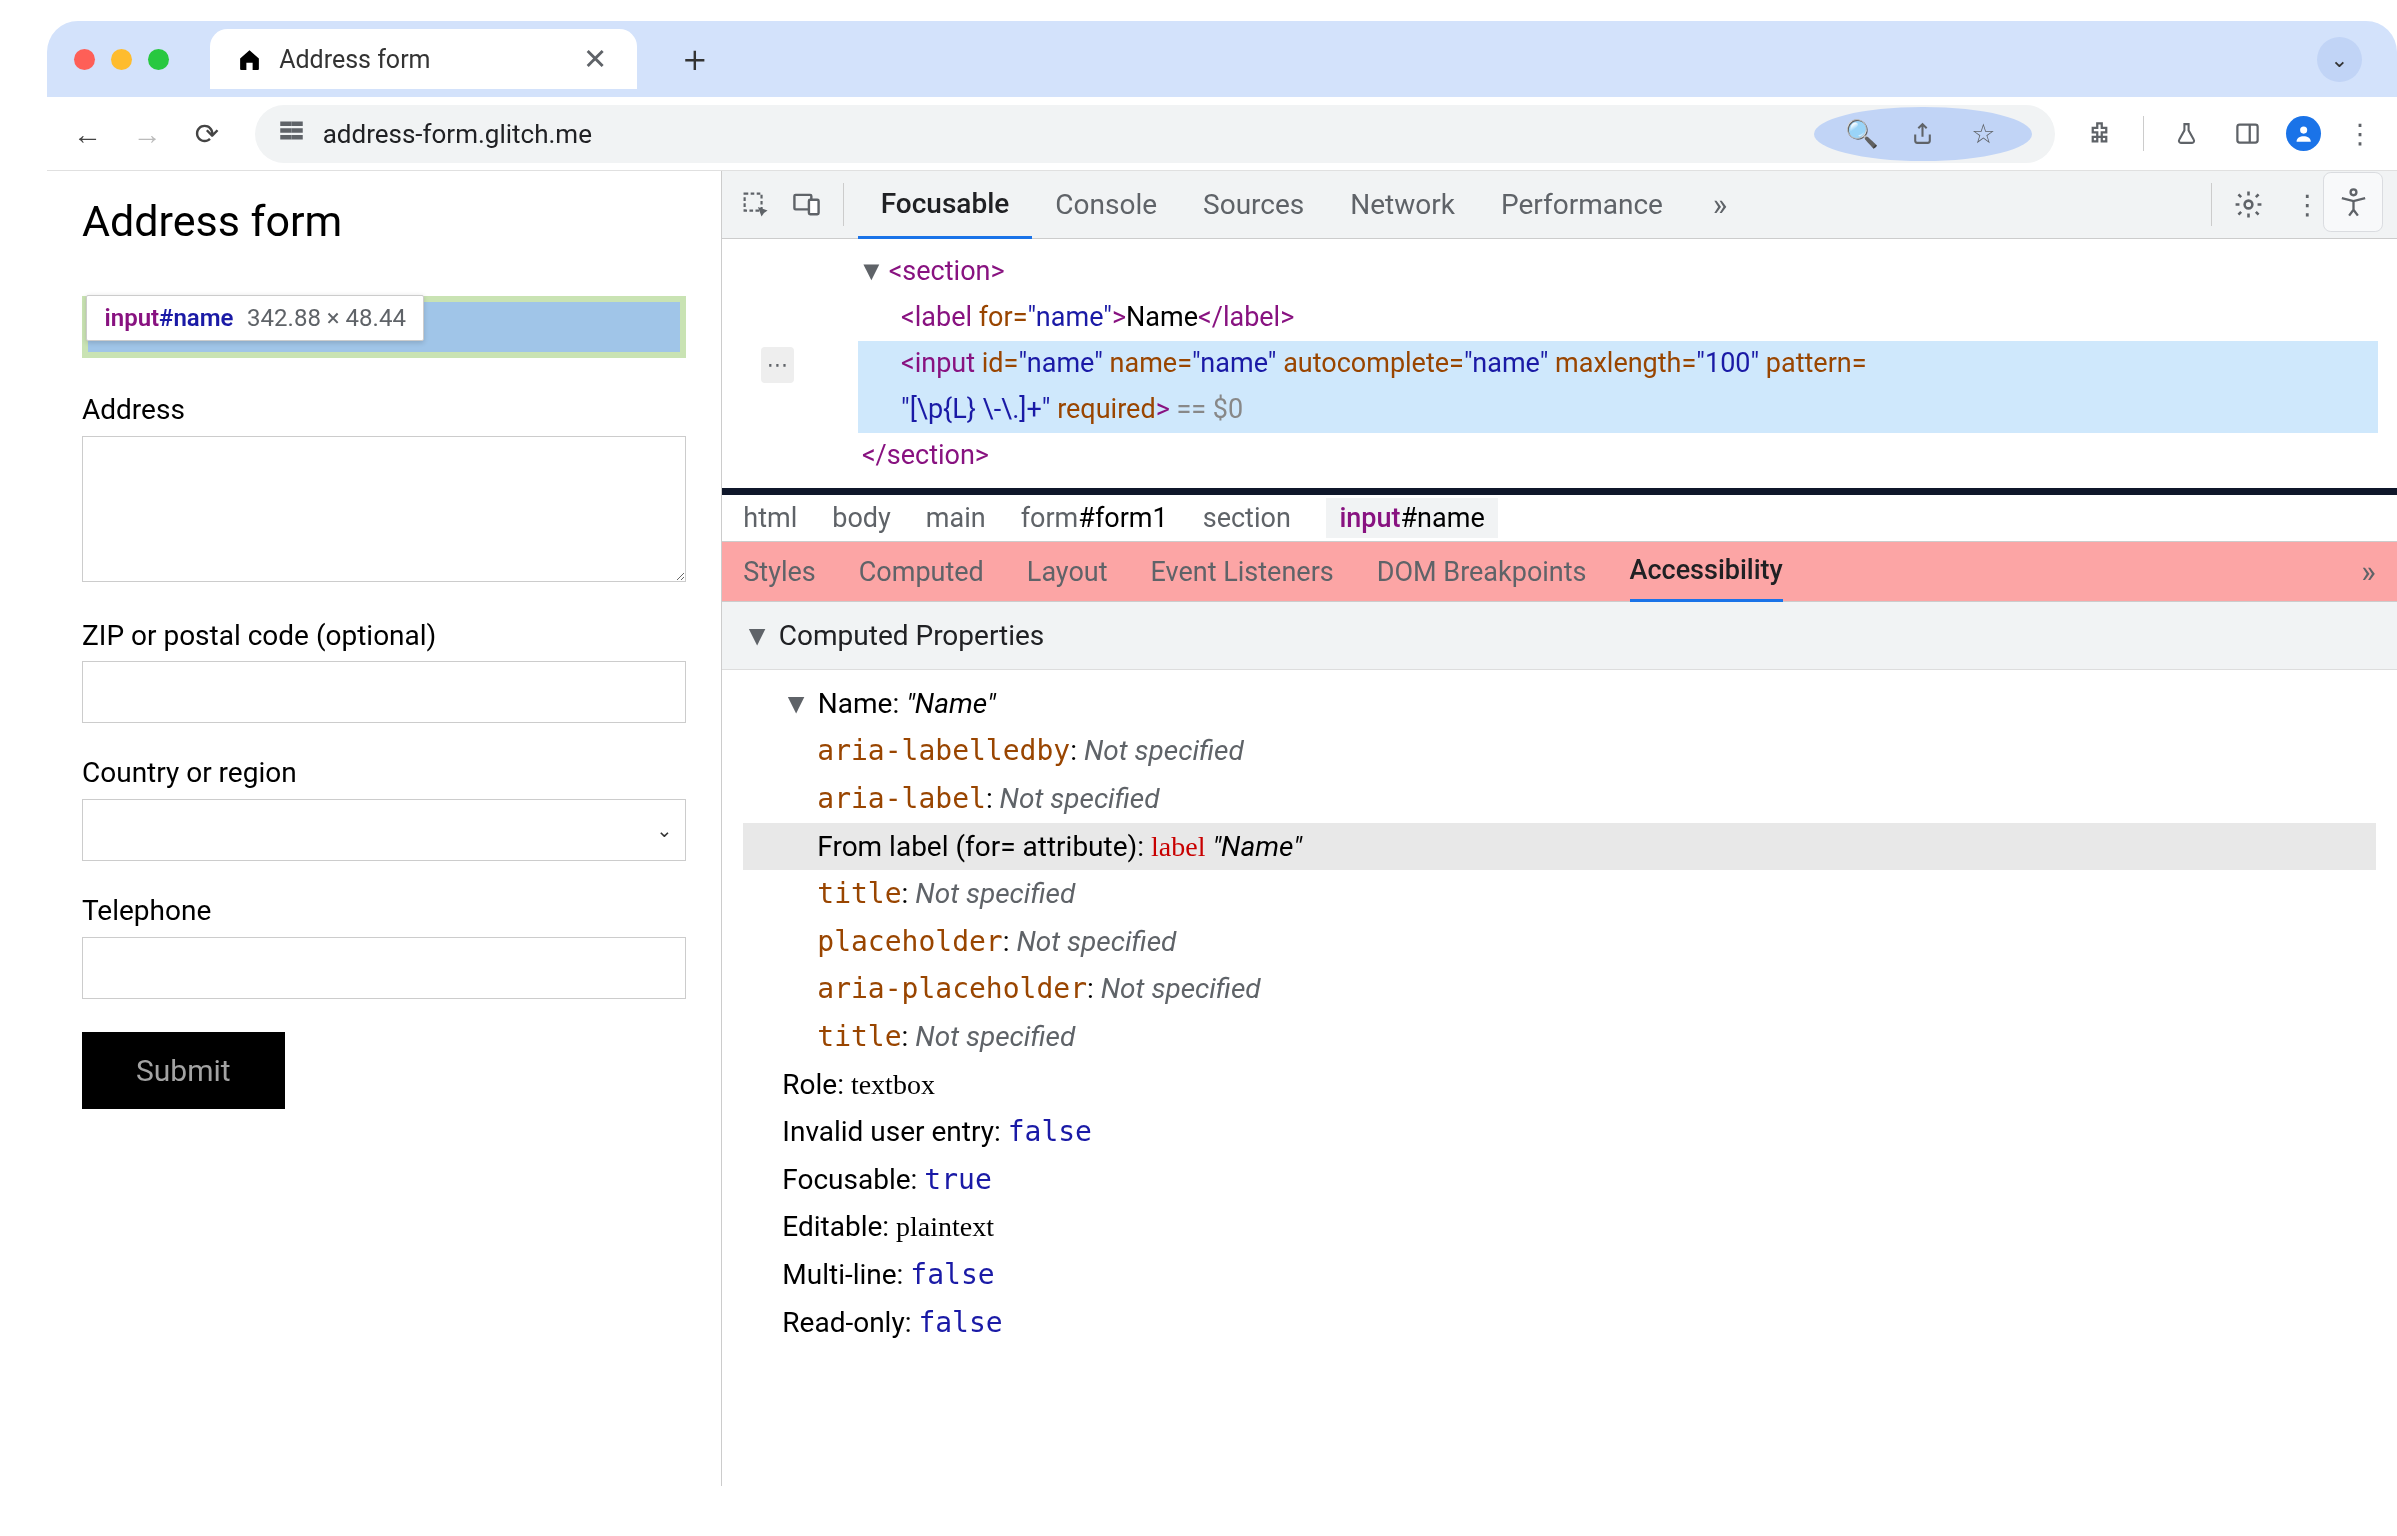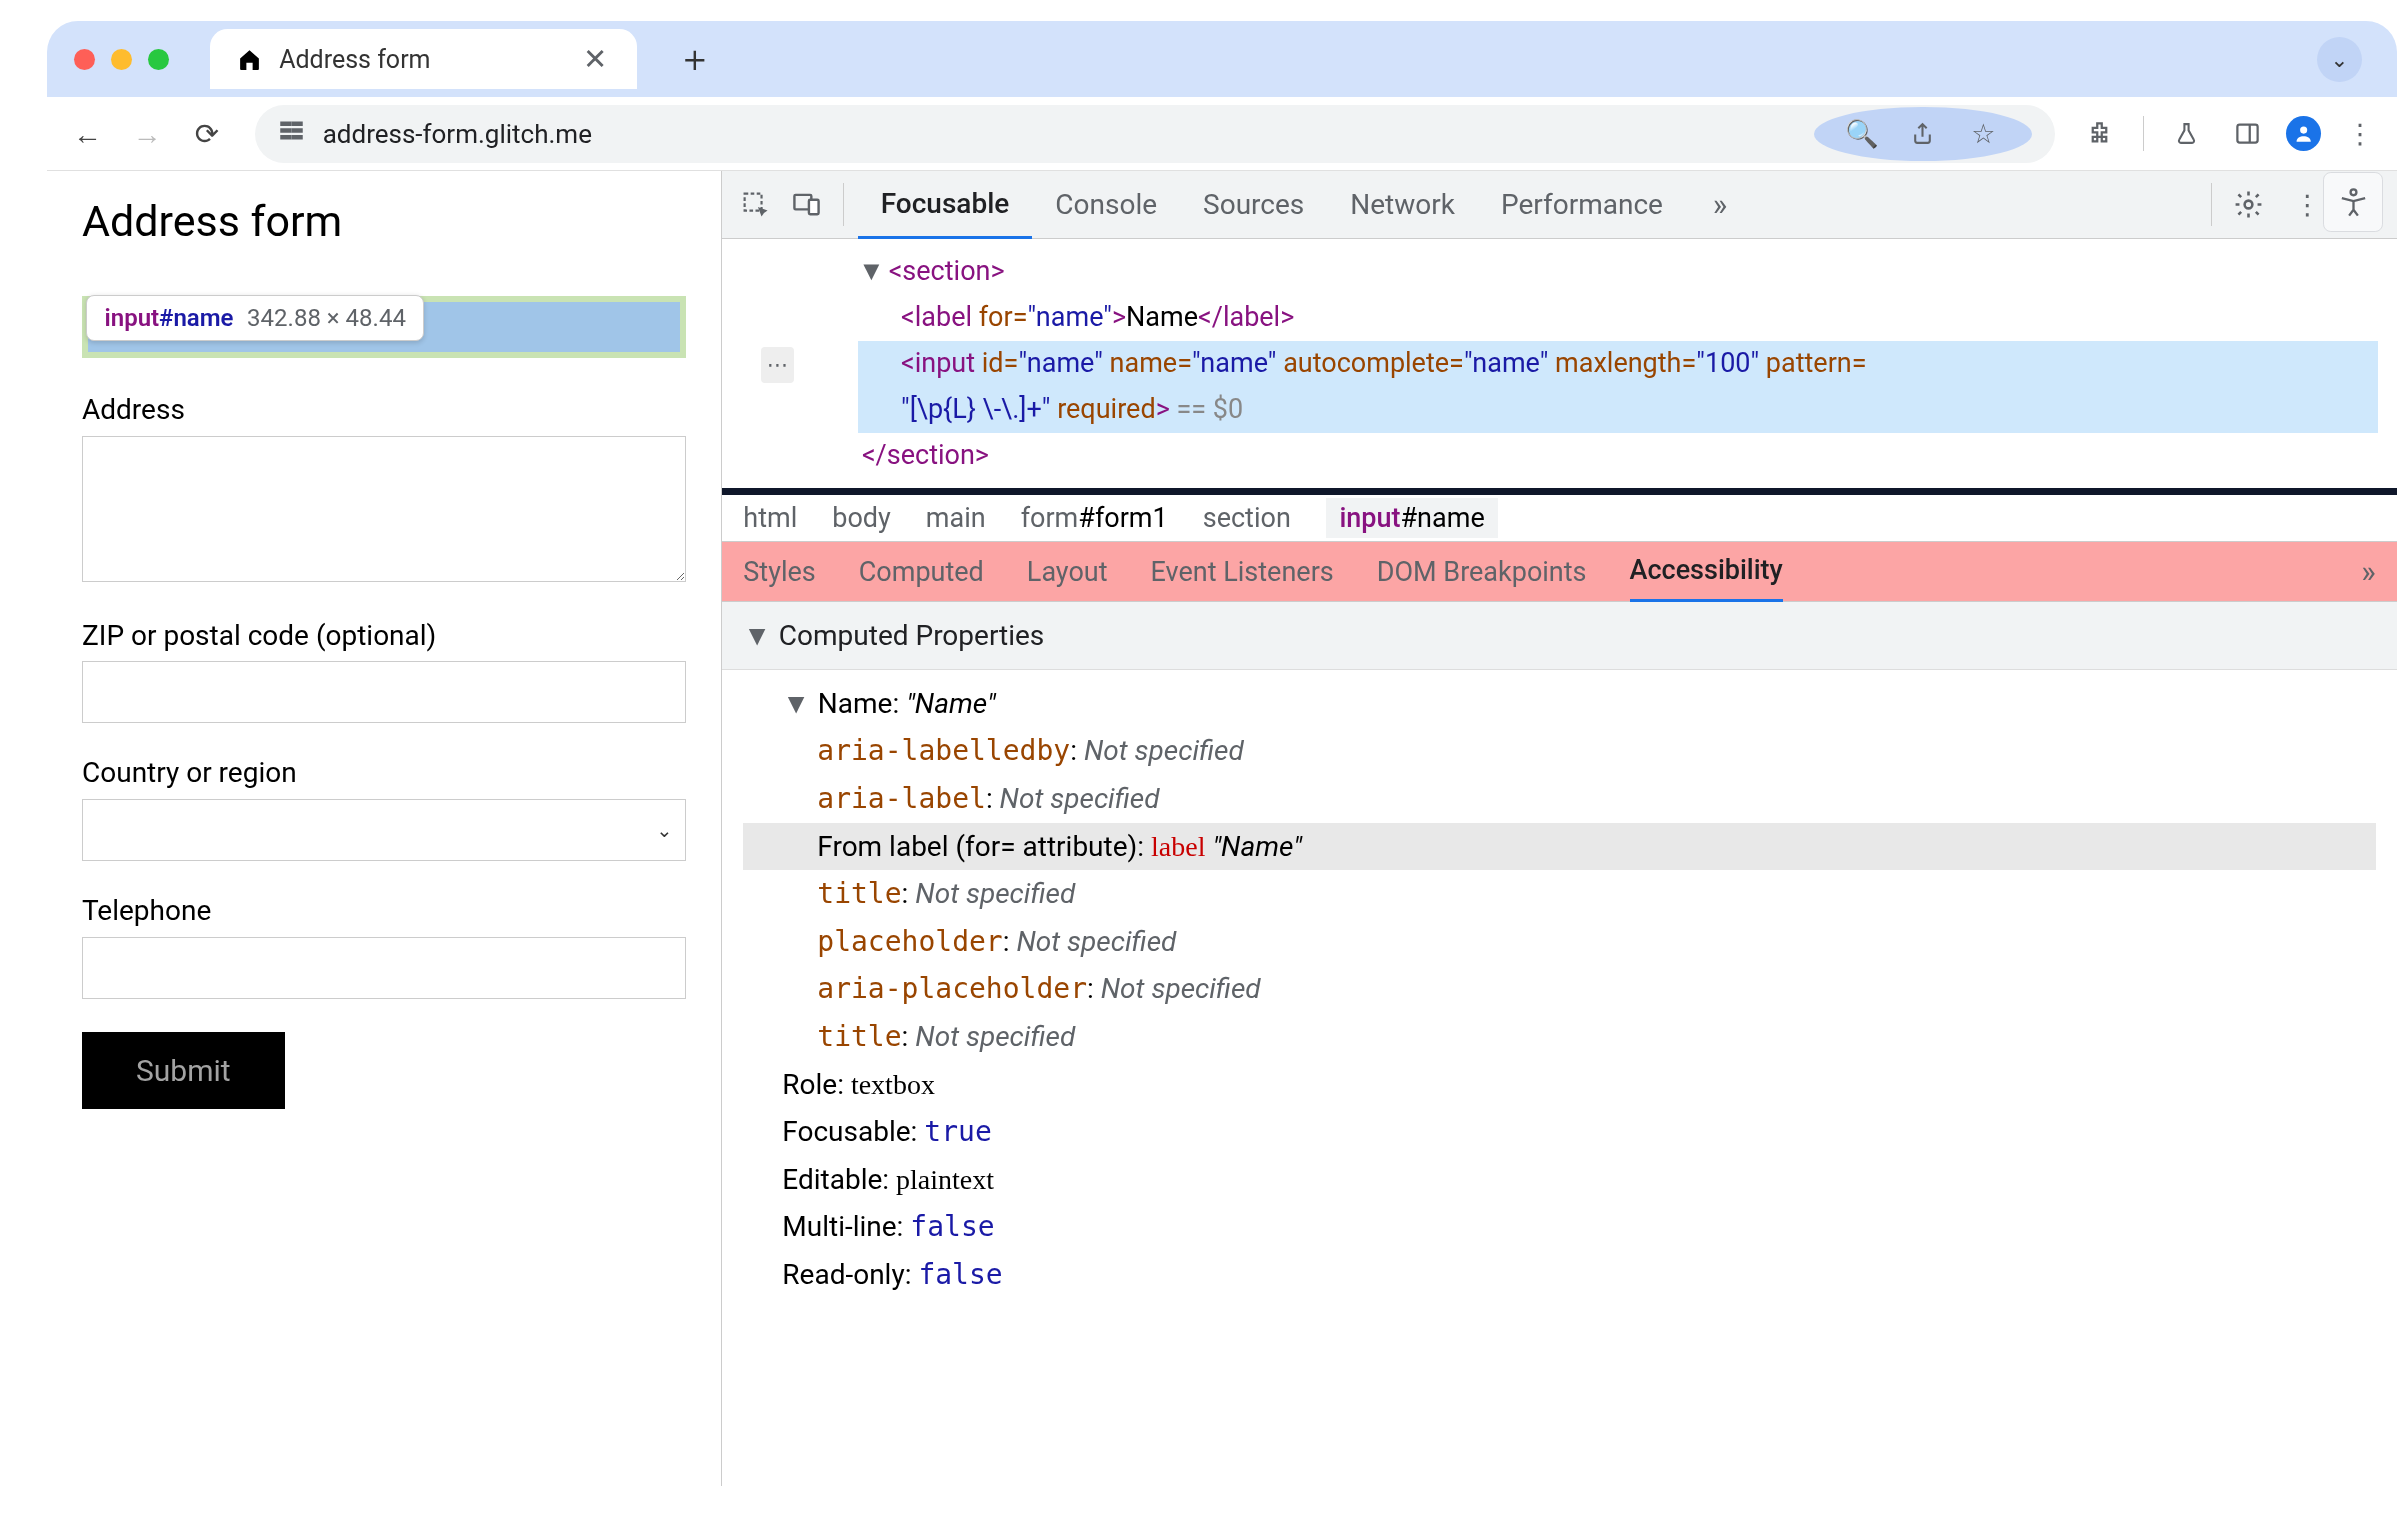--- a/index.html
+++ b/index.html
@@ -22,21 +22,21 @@
 .url-text{font-size:26px;color:#202124}
 .url-actions{margin-left:auto;display:flex;align-items:center;gap:23px}
 .icon-btn{width:43px;height:43px;display:flex;align-items:center;justify-content:center;font-size:27px;color:#5f6368}
 .star-bg{background:#c1d4f6;border-radius:50%;padding:5.8px 27px 5.8px 27px;display:flex;align-items:center;gap:17.5px}
 .toolbar-right{display:flex;align-items:center;gap:17.5px}
 .divider{width:1px;height:35px;background:#ccc;margin:0 3.9px}
 .profile{width:35px;height:35px;border-radius:50%;background:#1a73e8;display:flex;align-items:center;justify-content:center;color:#fff;font-size:19.4px}
 .content{display:flex;height:calc(100% - 149px);background:#fff}
 .page{width:674px;padding:25px 35px;position:relative}
 .h1{font-size:43px;font-weight:400;margin-bottom:29px}
-.tooltip{position:absolute;top:124px;left:39px;background:#fff;border:1px solid #ccc;border-radius:8px;padding:7.8px 17.5px;font-size:24px;box-shadow:0 1.9px 5.8px rgba(0,0,0,0.15)}
+.tooltip{position:absolute;top:124px;left:39px;background:#fff;border:1px solid #ccc;border-radius:2px;padding:7.8px 17.5px;font-size:24px;box-shadow:0 1.9px 5.8px rgba(0,0,0,0.15)}
 .tt-tag{color:#881280;font-weight:600}
 .tt-id{color:#1a1aa6;font-weight:600}
 .tt-dim{margin-left:13.6px;color:#5f6368}
 .field-highlight{background:#c9e3b3;padding:5.8px;margin-top:50px;margin-bottom:35px}
 .field-highlight-inner{background:#a0c5e8;height:50px}
 .label{font-size:28px;color:#000;display:block;margin-bottom:9.7px}
 .form-group{margin-bottom:33px}
 .input,.textarea,.select{width:100%;border:1px solid #ccc;font-size:25px;padding:13.6px;background:#fff}
 .textarea{height:146px;resize:vertical}
 .input{height:62px}
@@ -280,20 +280,21 @@
           <span>From label (for= attribute): </span><span class="k-red mono">label</span> <span class="italic">"Name"</span>
         </div>
         <div id="acc-props2">
             <div class="acc-row2"><span class="k-maroon">title</span><span class="k-black">: </span><span class="k-gray-it">Not specified</span></div>
             <div class="acc-row2"><span class="k-maroon">placeholder</span><span class="k-black">: </span><span class="k-gray-it">Not specified</span></div>
             <div class="acc-row2"><span class="k-maroon">aria-placeholder</span><span class="k-black">: </span><span class="k-gray-it">Not specified</span></div>
             <div class="acc-row2"><span class="k-maroon">title</span><span class="k-black">: </span><span class="k-gray-it">Not specified</span></div>
           </div>
         <div id="acc-below">
             <div class="acc-row"><span>Role: </span><span class="mono">textbox</span></div>
+            <div class="acc-row"><span>Invalid user entry: </span><span class="k-blue">false</span></div>
             <div class="acc-row"><span>Focusable: </span><span class="k-blue">true</span></div>
             <div class="acc-row"><span>Editable: </span><span class="mono">plaintext</span></div>
             <div class="acc-row"><span>Multi-line: </span><span class="k-blue">false</span></div>
             <div class="acc-row"><span>Read-only: </span><span class="k-blue">false</span></div>
           </div>
       </div>
     </div>
   </div>
 </div>
 

